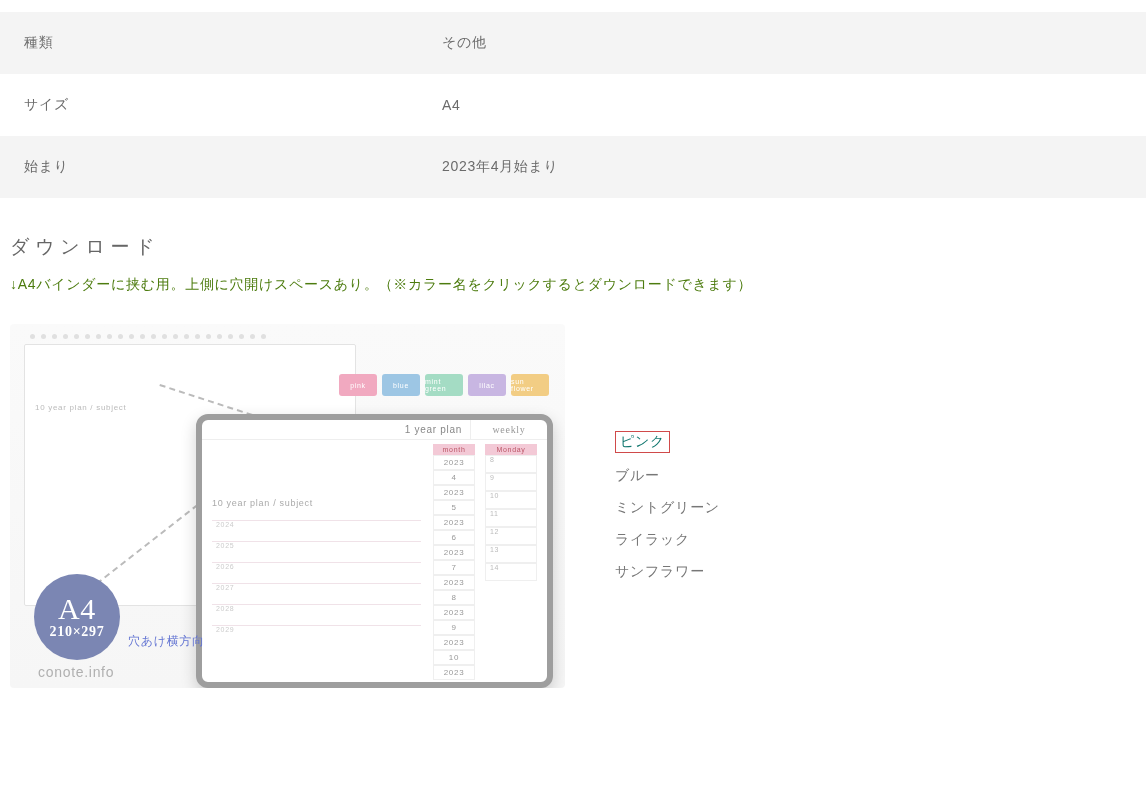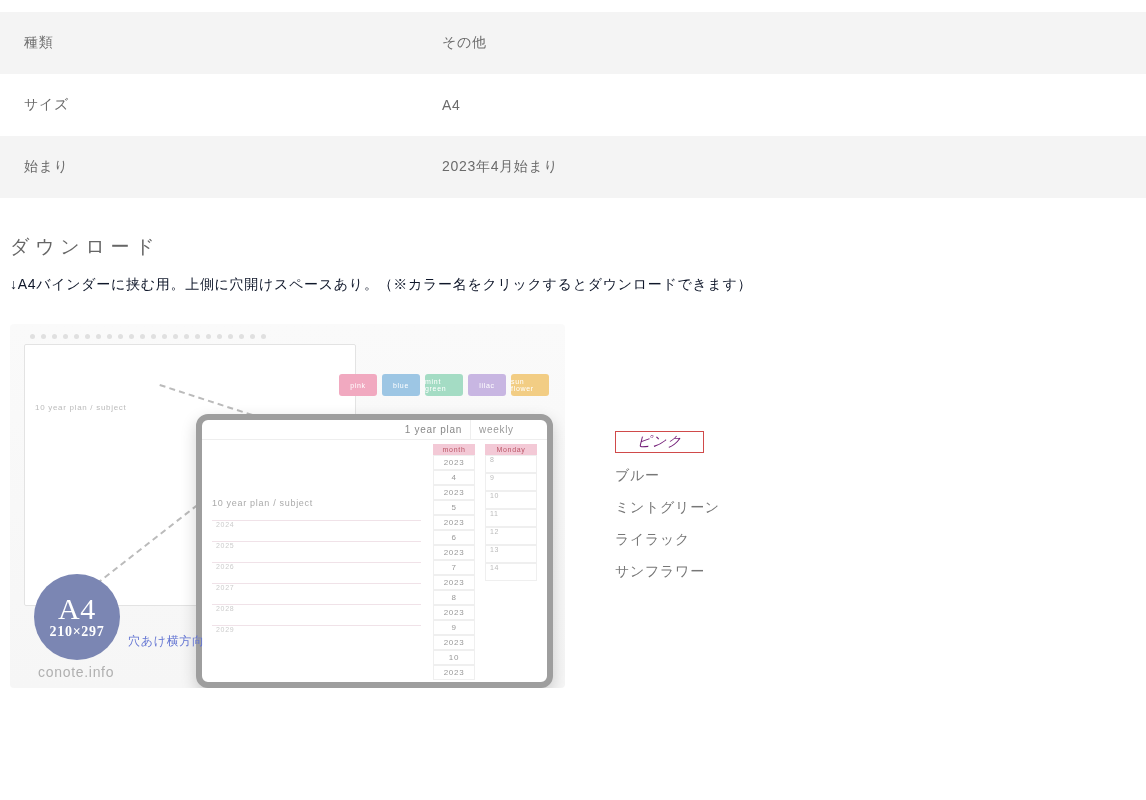--- a/index.html
+++ b/index.html
@@ -26,21 +26,21 @@
   .spec-table td:first-child { width: 370px; }
   .section-title {
     font-size: 19px;
     color: #666;
     font-weight: normal;
     margin: 36px 0 16px 10px;
     letter-spacing: 0.3em;
   }
   .desc {
     margin: 0 0 30px 10px;
-    color: #0f172a;
+    color: #4d7c0f;
     font-size: 14px;
   }
   .download-block {
     display: flex;
     align-items: center;
     gap: 50px;
     padding: 0 10px 30px 10px;
   }
   
   .preview {
@@ -101,21 +101,21 @@
     border-radius: 12px;
     box-shadow: 0 6px 16px rgba(0,0,0,0.18);
     overflow: hidden;
   }
   .preview .zoom-card .zh {
     display: flex; border-bottom: 1px solid #eee;
     font-size: 10px; color: #999;
   }
   .preview .zoom-card .zh div { padding: 4px 8px; }
   .preview .zoom-card .zh .plan { flex:1; text-align:right; color:#888; }
-  .preview .zoom-card .zh .wk { width:60px; border-left:1px solid #eee; text-align:left; }
+  .preview .zoom-card .zh .wk { width:60px; border-left:1px solid #eee; text-align:center;font-family:Liberation Serif, serif; }
   .preview .zoom-card .sub {
     position:absolute; left:10px; top:78px;
     font-size:9px; color:#aaa;
   }
   .preview .zoom-card .yrcol {
     position:absolute; right:72px; top:24px;
     width:42px;
   }
   .preview .zoom-card .yrcol .hdr, .preview .zoom-card .wkcol .hdr {
     background:#f3c9d6; font-size:7px; color:#b56; text-align:center; padding:2px 0;
@@ -166,25 +166,24 @@
     display: flex;
     flex-direction: column;
     gap: 14px;
   }
   .color-links a {
     color: #777;
     text-decoration: none;
     font-size: 14px;
   }
   .color-links a.hl {
-    color: #701a75;
+    color: #0f766e;
     border: 1px solid #d04a4a;
-    padding: 1px 21px;
+    padding: 1px 4px;
     width: max-content;
-    font-style: italic;
   }
 </style>
 </head>
 <body>
 
 <div class="page">
 
   <table class="spec-table">
     <tbody>
         <tr class="alt">

